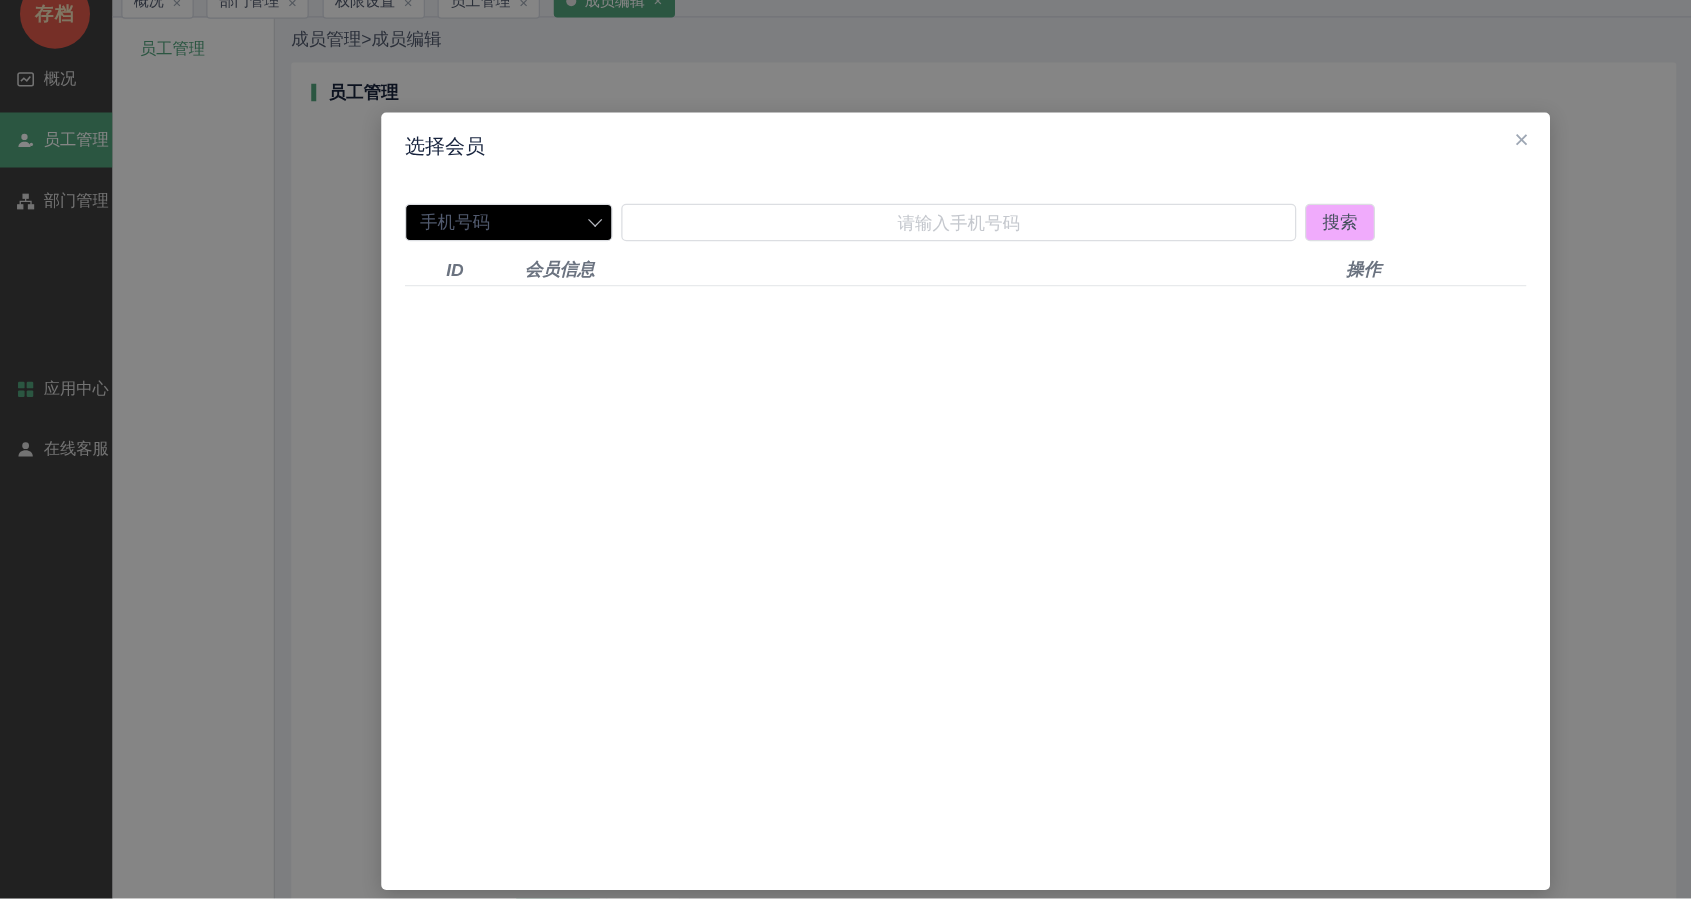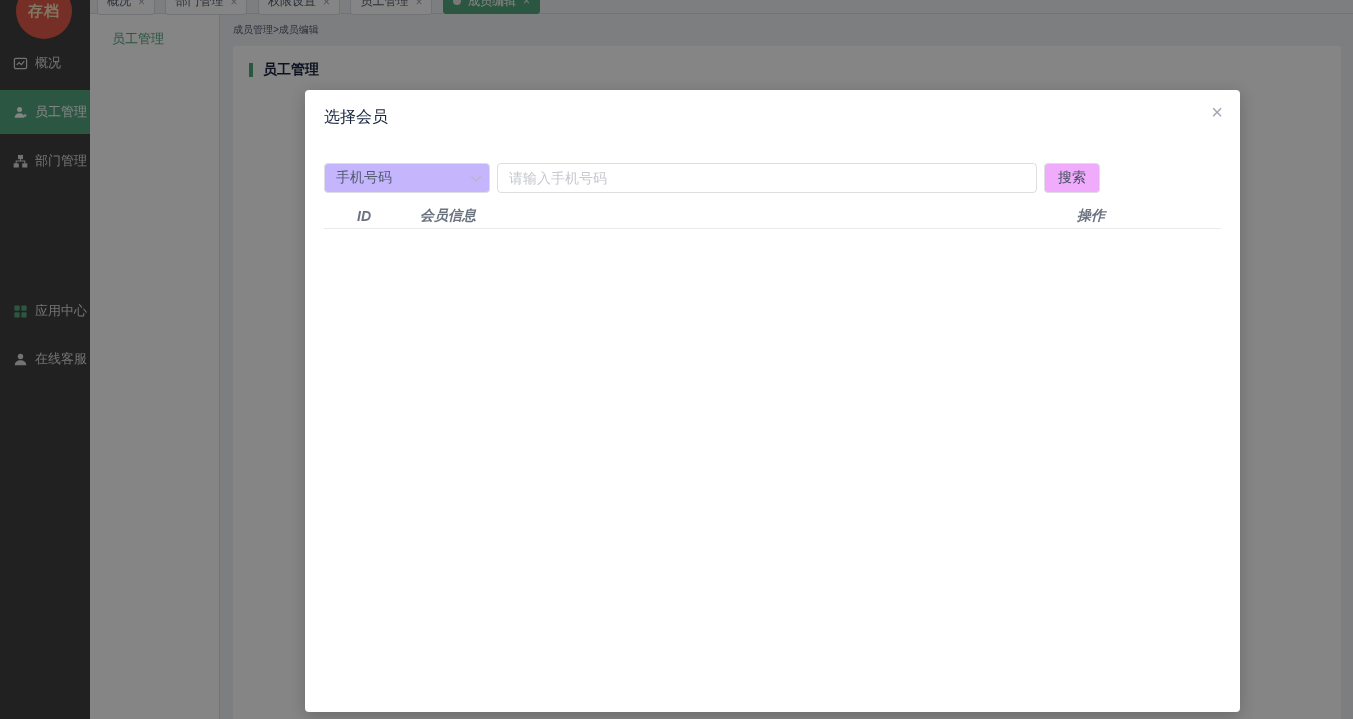--- a/index.html
+++ b/index.html
@@ -35,45 +35,45 @@
   .tab.active{background:var(--accent);border-color:var(--accent);color:#fff;}
   .tab.active .tab-x{color:#eaf4ef;}
   .tab-dot{width:8px;height:8px;border-radius:50%;background:#e7e7e7;display:inline-block;}
 
   
   .subsidebar{position:absolute;left:90px;top:14px;width:130px;bottom:0;background:#fff;border-right:1px solid var(--border);z-index:1;}
   .subsidebar-item{padding:16px 0 0 22px;font-size:13px;color:var(--accent);cursor:pointer;}
 
   
   .main{position:absolute;left:221px;top:14px;right:0;bottom:0;background:#f0f2f5;z-index:1;}
-  .breadcrumb{padding:9px 12px;font-size:10px;color:var(--text-gray);}
+  .breadcrumb{padding:9px 12px;font-size:14px;color:var(--text-gray);}
   .card{margin:0 12px;background:#fff;height:680px;border-radius:2px;}
   .card-header{display:flex;align-items:center;gap:10px;padding:15px 16px;}
   .card-accent-bar{width:4px;height:14px;background:var(--accent);}
   .card-title{font-size:14px;font-weight:bold;color:var(--text-dark);}
   .page-btn{position:absolute;top:697px;height:30px;width:59px;border-radius:4px;}
   .page-btn.green{left:413px;background:var(--accent);}
   .page-btn.white{left:485px;background:#fff;border:1px solid var(--border);}
 
   
   .overlay{position:absolute;inset:0;background:rgba(0,0,0,0.48);z-index:10;}
   .modal{position:absolute;left:305px;top:90px;width:935px;height:622px;background:#fff;border-radius:4px;
          box-shadow:0 4px 16px rgba(0,0,0,0.2);z-index:20;}
   .modal-header{position:relative;height:56px;padding:17px 20px 0 19px;}
   .modal-title{font-size:16px;color:var(--text-dark);font-weight:500;}
   .modal-close{position:absolute;right:17px;top:12px;font-size:20px;color:var(--text-light);cursor:pointer;
                line-height:1;font-weight:300;}
   .modal-body{margin:0 19px;}
   .search-row{display:flex;gap:7px;margin-top:17px;height:30px;}
   .select-box{width:166px;height:30px;border:1px solid var(--border);border-radius:4px;display:flex;
-              align-items:center;justify-content:space-between;padding:0 11px;font-size:14px;color:var(--text-gray);cursor:pointer;background:#c4b5fd;}
+              align-items:center;justify-content:space-between;padding:0 11px;font-size:14px;color:var(--text-gray);cursor:pointer;background:#000000;}
   .chevron{width:8px;height:8px;border-right:1px solid #b5b8bf;border-bottom:1px solid #b5b8bf;
            transform:rotate(45deg) translateY(-3px);}
   .search-input{width:540px;height:30px;border:1px solid var(--border);border-radius:4px;padding:4px 11px;
-                font-size:14px;color:var(--text-gray);outline:none;font-family:inherit;}
+                font-size:14px;color:var(--text-gray);outline:none;font-family:inherit;text-align:center;}
   .search-input::placeholder{color:#c5c8ce;}
   .search-btn{width:56px;height:30px;background:#f0abfc;border:1px solid var(--border);border-radius:4px;
               font-size:14px;color:#45505e;cursor:pointer;font-family:inherit;}
   .table-header{display:flex;align-items:center;margin-top:10px;height:26px;border-bottom:1px solid var(--divider);
                 font-size:14px;font-weight:bold;color:#6b7380;font-style:italic;}
   .col-id{width:80px;text-align:center;}
   .col-info{flex:1;padding-left:16px;}
   .col-op{width:260px;text-align:center;}
   .table-body{height:399px;border-bottom:1px solid var(--divider);}
   .empty{padding-top:22px;text-align:center;font-size:14px;color:var(--text-light);}

